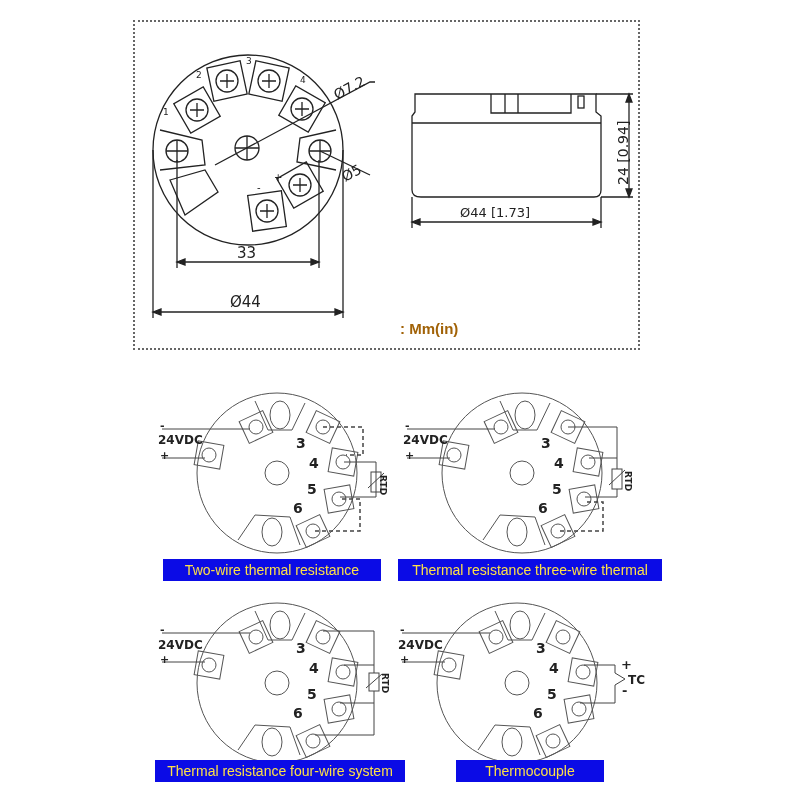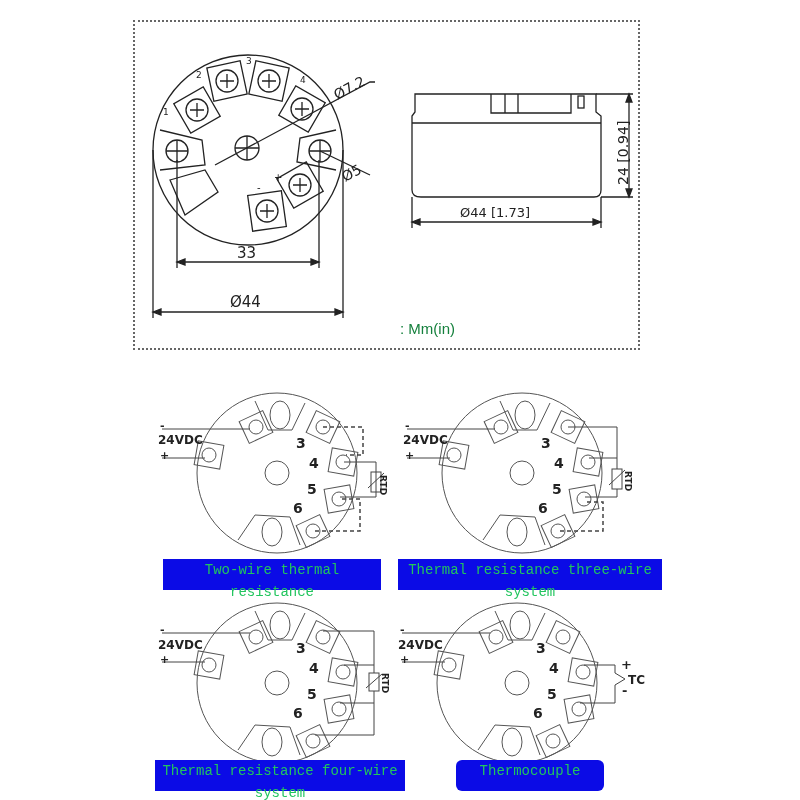--- a/index.html
+++ b/index.html
@@ -2,24 +2,24 @@
 <html><head>
 <meta charset="utf-8">
 <style>
   html, body { margin: 0; padding: 0; background: #ffffff; }
   body { width: 800px; height: 800px; position: relative; overflow: hidden;
          font-family: "Liberation Sans", sans-serif; color: #222; }
   .dim-box { position: absolute; left: 133px; top: 20px; width: 507px; height: 330px;
              border: 2px dotted #666; box-sizing: border-box; }
   svg { position: absolute; overflow: visible; }
   .svgtext { font-family: "DejaVu Sans", sans-serif; fill: #222; }
-  .units { position: absolute; left: 400px; top: 320px; font-size: 15px; color: #15803d; }
-  .caption { position: absolute; background: #0b0be6; color: #22c55e; font-size: 14px;
-             text-align: center; line-height: 22px; height: 31px;
-             font-family: Liberation Mono, monospace; }
+  .units { position: absolute; left: 400px; top: 320px; font-size: 15px; color: #a16207; font-weight: bold; }
+  .caption { position: absolute; background: #0b0be6; color: #fde047; font-size: 14px;
+             text-align: center; line-height: 22px; height: 22px;
+             font-family: Liberation Sans, sans-serif; }
   .wd { position: absolute; width: 250px; height: 175px; }
   .wd-lbl { position: absolute; font-family: "DejaVu Sans", sans-serif; font-weight: bold;
             color: #222; }
 </style>
 </head>
 <body>
 
 <div class="dim-box"></div>
 
 <svg width="800" height="360" style="left:0;top:0;">
@@ -197,21 +197,21 @@
   </svg>
   <span class="wd-lbl" style="left:10px;top:34px;font-size:11px;">-</span>
   <span class="wd-lbl" style="left:8px;top:48px;font-size:12px;">24VDC</span>
   <span class="wd-lbl" style="left:10px;top:64px;font-size:11px;">+</span>
   <span class="wd-lbl" style="left:146px;top:50px;font-size:14px;">3</span>
   <span class="wd-lbl" style="left:159px;top:70px;font-size:14px;">4</span>
   <span class="wd-lbl" style="left:157px;top:96px;font-size:14px;">5</span>
   <span class="wd-lbl" style="left:143px;top:115px;font-size:14px;">6</span>
   <span class="wd-lbl" style="left:228px;top:86px;font-size:9px;writing-mode:vertical-rl;">RTD</span>
 </div>
-<div class="caption" style="left:398px;top:559px;width:264px;">Thermal resistance three-wire system</div>
+<div class="caption" style="left:398px;top:559px;width:264px;">Thermal resistance three-wire thermal</div>
 
 <div class="wd" style="left:150px;top:595px;">
   <svg width="250" height="175" style="left:0;top:0;">
     <g fill="none" stroke="#555" stroke-width="1">
       <circle cx="127" cy="88" r="80"></circle>
       <circle cx="127" cy="88" r="12"></circle>
       <ellipse cx="130" cy="30" rx="10" ry="14"></ellipse>
       <ellipse cx="122" cy="147" rx="10" ry="14"></ellipse>
       <path d="M105 16 L118 45 L142 45 L155 18"></path>
       <path d="M88 155 L105 130 L140 132 L150 160"></path>
@@ -283,13 +283,13 @@
   <span class="wd-lbl" style="left:8px;top:43px;font-size:12px;">24VDC</span>
   <span class="wd-lbl" style="left:10px;top:58px;font-size:11px;">+</span>
   <span class="wd-lbl" style="left:146px;top:45px;font-size:14px;">3</span>
   <span class="wd-lbl" style="left:159px;top:65px;font-size:14px;">4</span>
   <span class="wd-lbl" style="left:157px;top:91px;font-size:14px;">5</span>
   <span class="wd-lbl" style="left:143px;top:110px;font-size:14px;">6</span>
   <span class="wd-lbl" style="left:231px;top:62px;font-size:13px;">+</span>
   <span class="wd-lbl" style="left:238px;top:78px;font-size:12px;">TC</span>
   <span class="wd-lbl" style="left:232px;top:88px;font-size:13px;">-</span>
 </div>
-<div class="caption" style="left:456px;top:760px;width:148px;border-radius:6px;">Thermocouple</div>
+<div class="caption" style="left:456px;top:760px;width:148px;">Thermocouple</div>
 
 </body></html>

